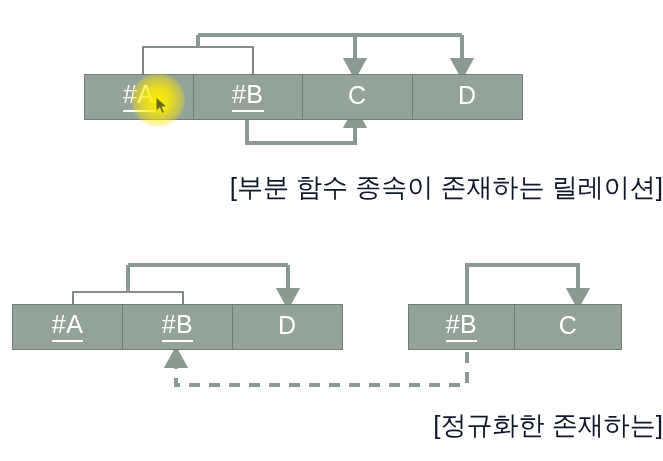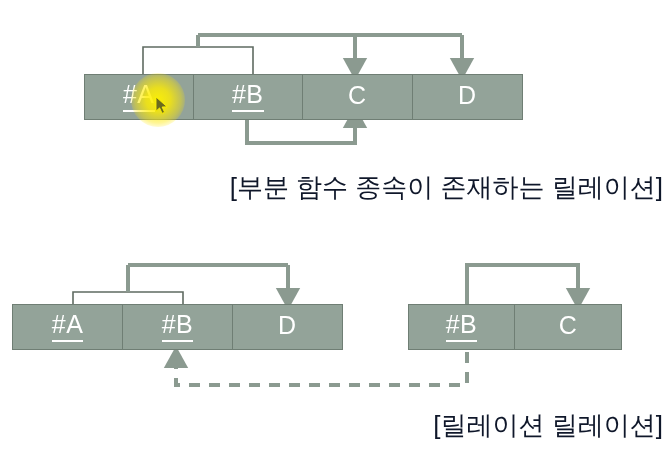--- a/index.html
+++ b/index.html
@@ -160,15 +160,15 @@
 
   <div class="relation" id="rel-br" style="left:408px; top:304px; width:214px; height:46px;">
     <div class="cell key" style="width:107px;">
       <span class="label">#B</span>
     </div>
     <div class="cell" style="width:107px;">
       <span class="label">C</span>
     </div>
   </div>
 
-  <div class="caption" id="cap-bottom" style="left:0px; top:408px; width:663px;">[릴레이션 릴레이션]</div>
+  <div class="caption" id="cap-bottom" style="left:0px; top:408px; width:663px;">[정규화한 존재하는]</div>
 
 </div>
 
 </body></html>

